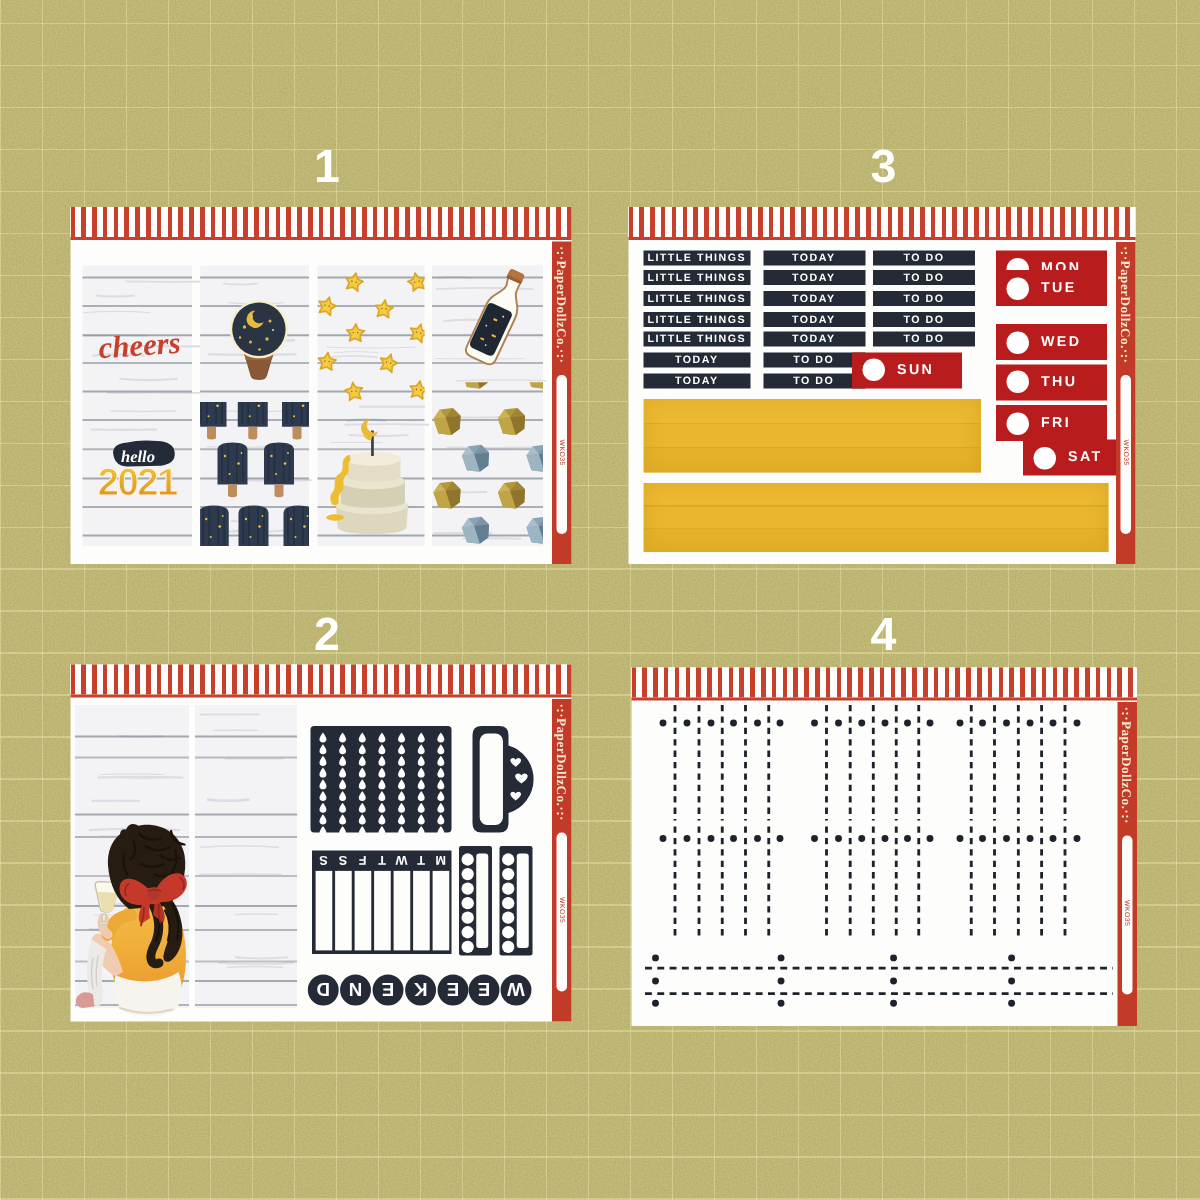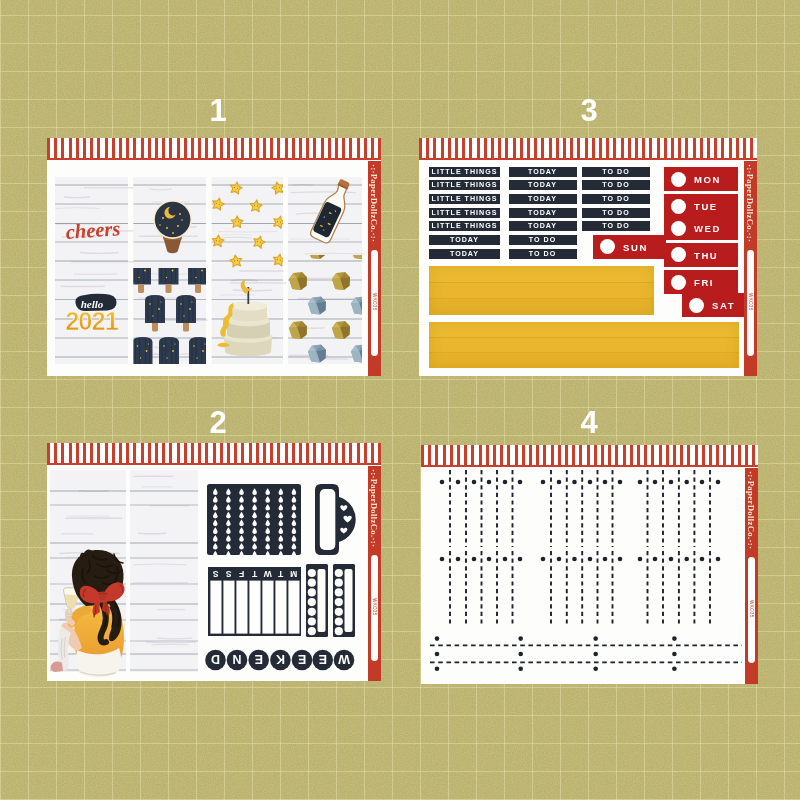--- a/index.html
+++ b/index.html
@@ -340,39 +340,39 @@
   <div class="blk" style="left:163px;top:83.3px;width:68px;height:10.2px">TO DO</div>
 
   <div class="blk" style="left:10px;top:97px;width:71px;height:10.2px">TODAY</div>
 
   <div class="blk" style="left:89.5px;top:97px;width:68px;height:10.2px">TO DO</div>
 
   <div class="blk" style="left:10px;top:110.7px;width:71px;height:10.2px">TODAY</div>
 
   <div class="blk" style="left:89.5px;top:110.7px;width:68px;height:10.2px">TO DO</div>
 
-  <div class="day" style="left:174px;top:97px;width:73px;height:23.5px">
+  <div class="day" style="left:149px;top:97px;width:73px;height:23.5px">
       <i></i>
       <b>SUN</b>
     </div>
 
   <div class="washi" style="left:10px;top:127.6px;width:225px;height:49px;
     background:linear-gradient(180deg,#ecba31 0 32%,#deaa22 32.5% 34%,#e9b62d 34.5% 65%,#deaa22 65.5% 67%,#e6b229 67.5% 100%);
     box-shadow:inset 0 0 14px rgba(175,125,18,.28)"></div>
 
   <div class="washi" style="left:10px;top:184px;width:310px;height:45.7px;
     background:linear-gradient(180deg,#ecba31 0 32%,#deaa22 32.5% 34%,#e9b62d 34.5% 65%,#deaa22 65.5% 67%,#e6b229 67.5% 100%);
     box-shadow:inset 0 0 14px rgba(175,125,18,.28)"></div>
 
   <div class="day" style="left:245px;top:29.0px;width:74px;height:24px">
       <i></i>
       <b>MON</b>
     </div>
 
-  <div class="day" style="left:245px;top:56px;width:74px;height:24px">
+  <div class="day" style="left:245px;top:42px;width:74px;height:24px">
       <i></i>
       <b>TUE</b>
     </div>
 
   <div class="day" style="left:245px;top:78px;width:74px;height:24px">
       <i></i>
       <b>WED</b>
     </div>
 
   <div class="day" style="left:245px;top:104.6px;width:74px;height:24px">

